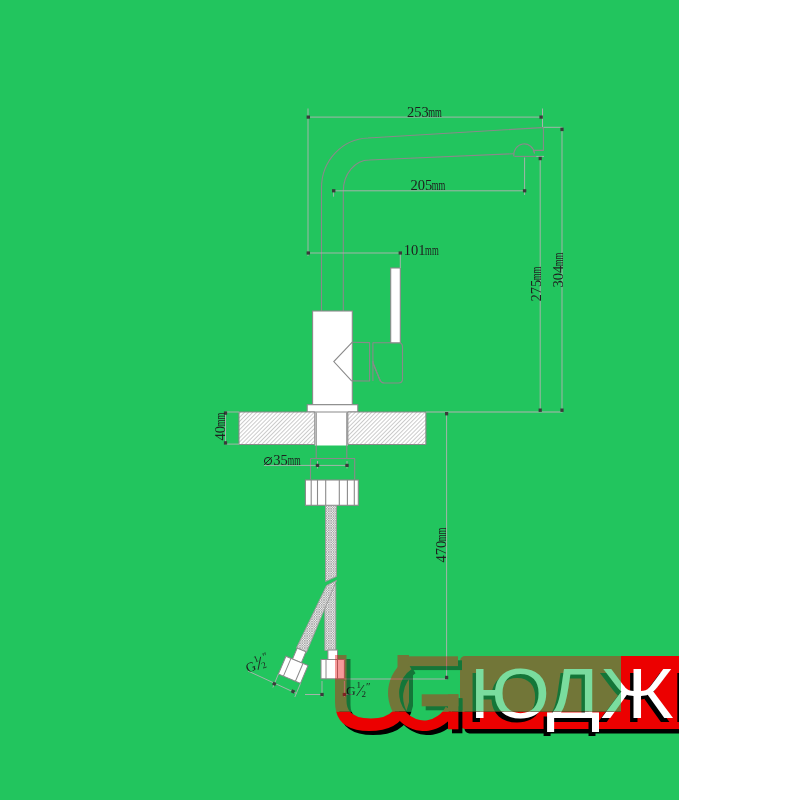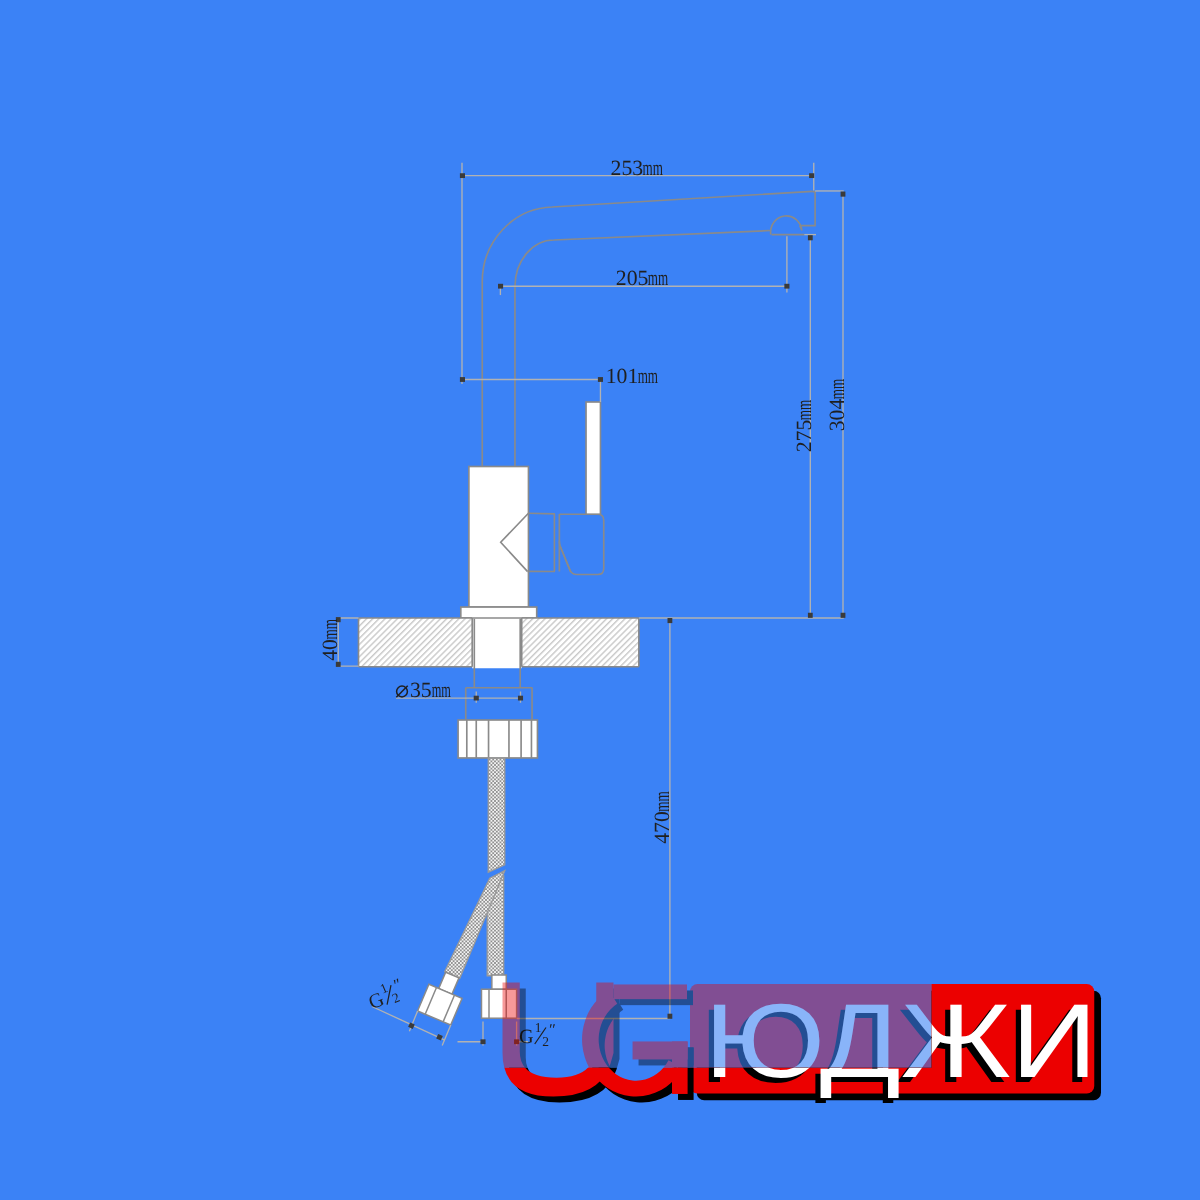--- a/index.html
+++ b/index.html
@@ -1,16 +1,16 @@
 <!DOCTYPE html>
 <html><head>
 <meta charset="utf-8">
 <style>
   html,body{margin:0;padding:0;background:#ffffff;}
-  .page{width:800px;height:800px;position:relative;background:#3b82f6;overflow:hidden;}
+  .page{width:679px;height:800px;position:relative;background:#22c55e;overflow:hidden;}
 </style>
 </head>
 <body>
 <div class="page">
 <svg width="800" height="800" viewBox="0 0 800 800" xmlns="http://www.w3.org/2000/svg">
 <defs>
 
   <pattern id="hatch" width="8" height="2.9" patternUnits="userSpaceOnUse" patternTransform="rotate(-45)">
     <rect width="8" height="2.9" fill="#ffffff"></rect>
     <rect width="8" height="0.95" fill="#c9c9c9"></rect>

